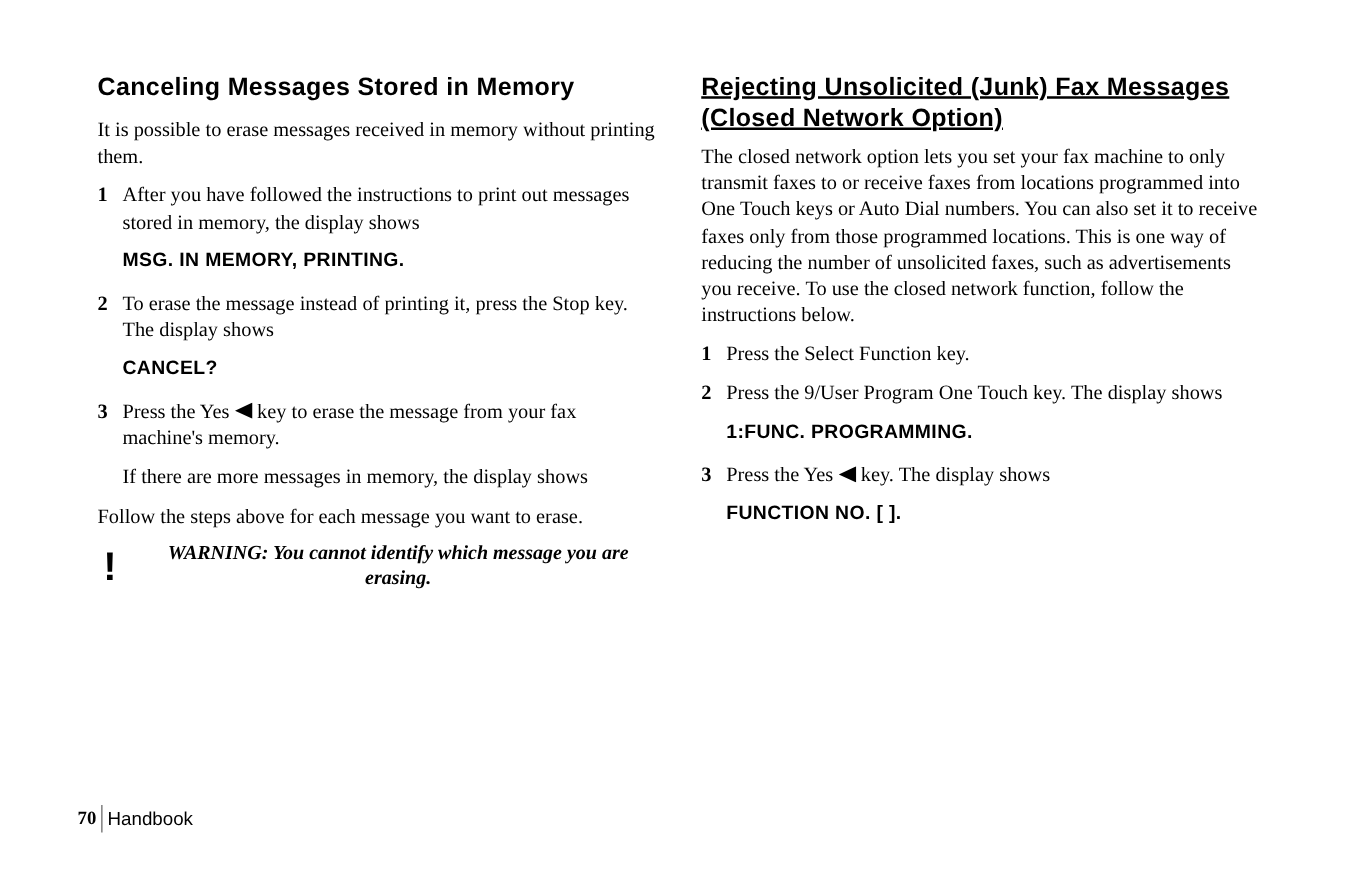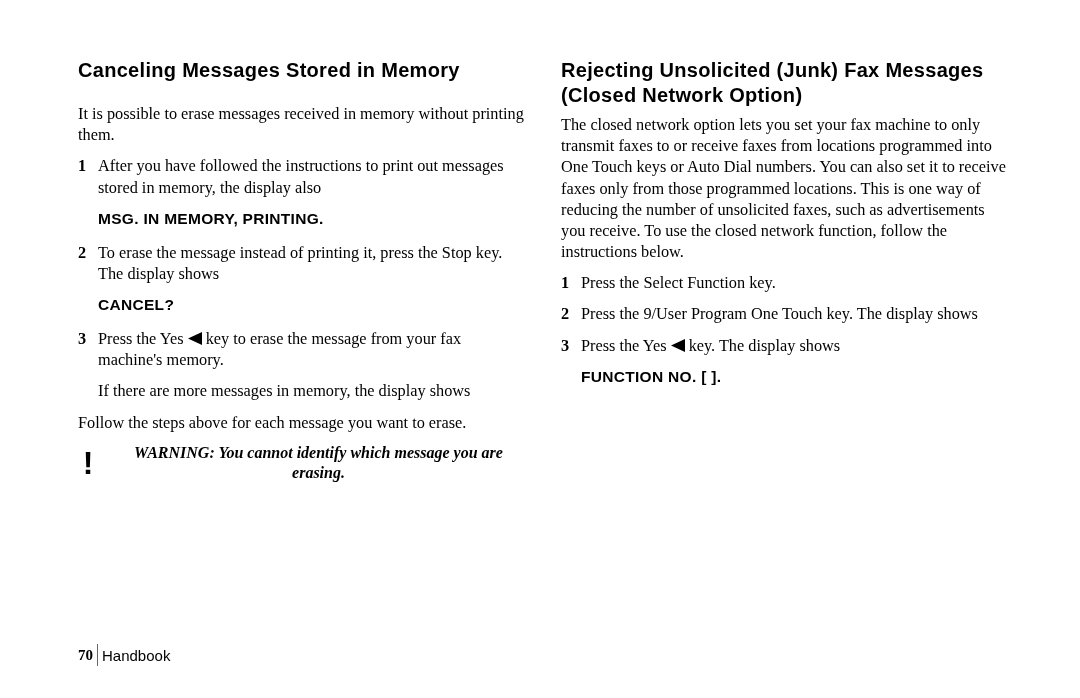--- a/index.html
+++ b/index.html
@@ -19,24 +19,24 @@
   }
   .col {
     flex: 1;
     min-width: 0;
   }
   .h1 {
     font-family: Arial, Helvetica, sans-serif;
     font-weight: 900;
     font-size: 20px;
     line-height: 1.25;
-    margin-bottom: 20px;
+    margin-bottom: 10px;
     letter-spacing: 0.3px;
   }
-  .h1.two-line { margin-bottom: 6px; }
+  .h1.two-line { margin-bottom: 6px; text-decoration: underline; }
   .bodytext {
     font-size: 16.3px;
     line-height: 1.3;
     margin-bottom: 10px;
   }
   ol.steps {
     list-style: none;
     padding: 0;
     margin: 0;
   }
@@ -89,21 +89,21 @@
     font-size: 16px;
     line-height: 1.25;
     text-align: center;
   }
   .tri {
     display: inline-block;
     vertical-align: -1px;
   }
   .footer {
     position: absolute;
-    left: 78px;
+    left: 62px;
     bottom: 32px;
     display: flex;
     align-items: center;
     gap: 4px;
     font-size: 15px;
   }
   .footer .divider {
     width: 1px;
     height: 22px;
     background: #666;
@@ -116,21 +116,21 @@
 
 <div class="page">
 
   <div class="col">
     <div class="h1">Canceling Messages Stored in Memory</div>
     <div class="bodytext">It is possible to erase messages received in memory without printing them.</div>
 
     <ol class="steps">
       <li>
         <span class="num">1</span>
-        <span>After you have followed the instructions to print out messages stored in memory, the display also</span>
+        <span>After you have followed the instructions to print out messages stored in memory, the display shows</span>
       </li>
     </ol>
     <div class="display">MSG. IN MEMORY, PRINTING.</div>
 
     <ol class="steps">
       <li>
         <span class="num">2</span>
         <span>To erase the message instead of printing it, press the Stop key. The display shows</span>
       </li>
     </ol>
@@ -164,20 +164,21 @@
     <ol class="steps">
       <li>
         <span class="num">1</span>
         <span>Press the Select Function key.</span>
       </li>
       <li>
         <span class="num">2</span>
         <span>Press the 9/User Program One Touch key. The display shows</span>
       </li>
     </ol>
+    <div class="display">1:FUNC. PROGRAMMING.</div>
 
     <ol class="steps">
       <li>
         <span class="num">3</span>
         <span>Press the Yes </span><svg class="tri" width="14" height="13" viewBox="0 0 14 13">
             <polygon points="14,0 14,13 0,6.5" fill="#000"></polygon>
           </svg><span> key. The display shows</span>
       </li>
     </ol>
     <div class="display">FUNCTION NO. [ ].</div>

